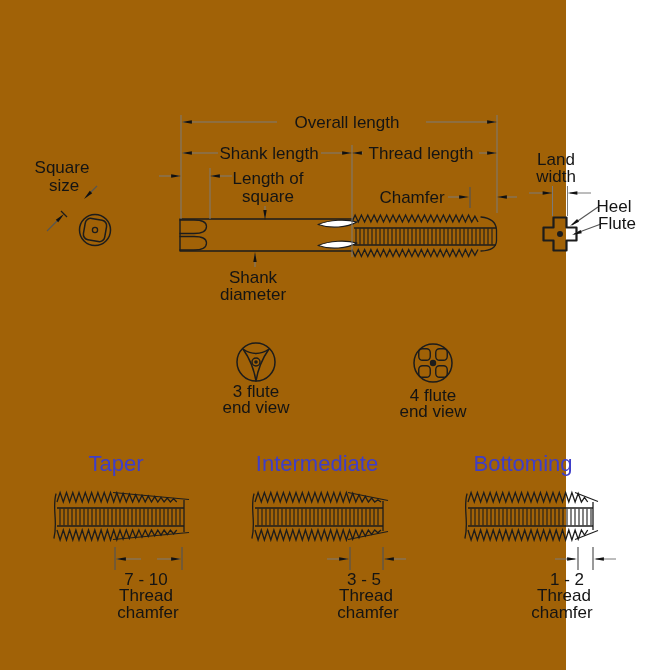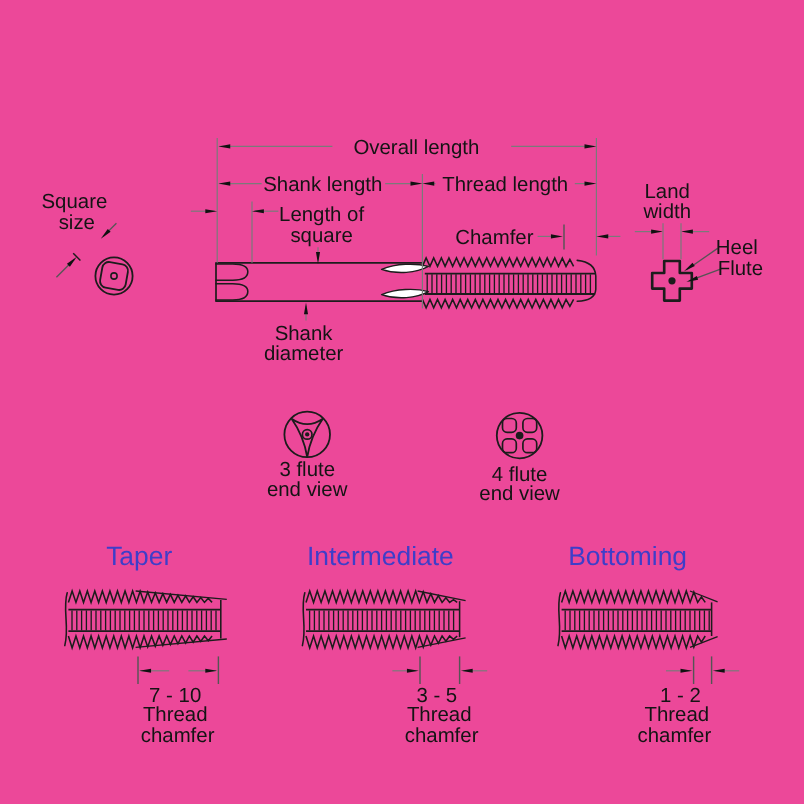--- a/index.html
+++ b/index.html
@@ -1,16 +1,16 @@
 <!DOCTYPE html>
 <html><head>
 <meta charset="utf-8">
 <style>
   html,body{margin:0;padding:0;background:#ffffff;}
-  .stage{width:670px;height:670px;position:relative;background:#ec4899;}
+  .stage{width:566px;height:670px;position:relative;background:#a16207;}
   svg{display:block;}
   text{
     font-family:"Liberation Sans", sans-serif;
     font-size:17px;
     fill:#141414;
     text-anchor:middle;
   }
   text.heading{
     font-size:22px;
     fill:#3e3ec9;

